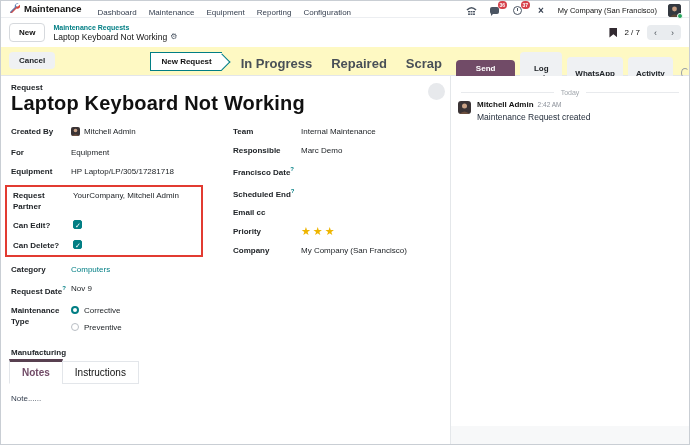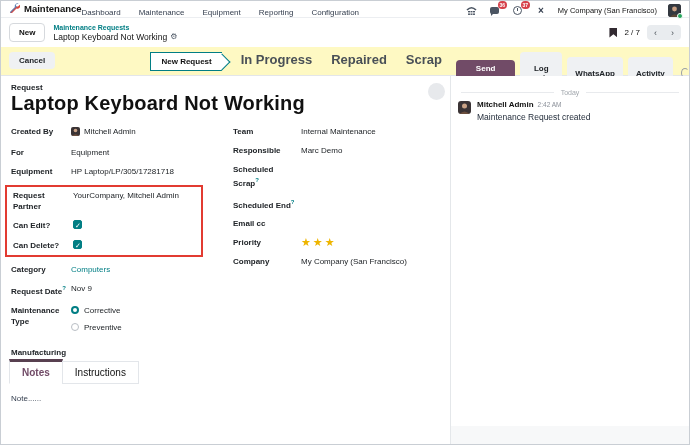--- a/index.html
+++ b/index.html
@@ -7,21 +7,21 @@
   .screen{
     position:relative; width:690px; height:445px; background:#fff;
     font-family:"Liberation Sans", sans-serif; color:#212529; overflow:hidden;
     border:1px solid #c9ced4;
   }
   
   .topnav{ height:17px; display:flex; align-items:flex-end; padding:0 8px;
     border-bottom:1px solid #eceef1; background:#fff; }
   .brand{ display:flex; align-items:center; gap:4px; }
   .brand-name{ font-size:9.5px; font-weight:bold; color:#111; }
-  .menu{ display:flex; gap:18px; }
+  .menu{ display:flex; gap:12px; margin-left:16px; }
   .menu-item{ font-size:8px; color:#374151; cursor:pointer; }
   .systray{ margin-left:auto; display:flex; align-items:center; gap:11px; }
   .tray-ic{ position:relative; width:12px; height:11px; display:flex; align-items:center; justify-content:center; }
   .badge{ position:absolute; top:-4px; right:-6px; min-width:9px; height:8px;
     background:#d6404a; color:#fff; font-size:5px; line-height:8px; text-align:center;
     border-radius:4px; padding:0 1px; font-weight:bold; }
   .bubble{ width:9px; height:7px; background:#4b5563; border-radius:2px; position:relative; }
   .bubble::after{ content:''; position:absolute; left:1px; bottom:-2px;
     border:2px solid transparent; border-top-color:#4b5563; border-left-color:#4b5563; }
   .clock{ width:9px; height:9px; border:1.4px solid #4b5563; border-radius:50%; position:relative; }
@@ -44,21 +44,21 @@
   .bookmark{ width:8px; height:10px; background:#322a31;
     clip-path:polygon(0 0,100% 0,100% 100%,50% 68%,0 100%); cursor:pointer; }
   .pager-count{ font-size:8px; color:#111; }
   .pager-btns{ display:flex; background:#e9ecef; border-radius:4px; overflow:hidden; }
   .pager-btn{ width:17px; height:15px; font-size:9px; color:#495057; display:flex;
     align-items:center; justify-content:center; cursor:pointer; background:transparent; border:none; }
   
   .action-row{ position:relative; height:29px; border-bottom:1px solid #e3e6ea; background:#fef9c3; }
   .btn-cancel{ position:absolute; left:8px; top:5px; font-size:8px; font-weight:bold; color:#212529;
     background:#eff1f3; border:none; border-radius:4px; padding:4px 10px; cursor:pointer; }
-  .statusbar{ position:absolute; right:247px; top:5px; display:flex; align-items:flex-start;margin-left:19px; }
+  .statusbar{ position:absolute; right:247px; top:5px; display:flex; align-items:flex-end;margin-left:19px; }
   .stage-active{ position:relative; border:1px solid #017e84; border-right:none; background:#fff;
     font-size:8px; font-weight:bold; color:#111; padding:4px 10px 4px 10px; cursor:pointer; }
   .stage-active::after{ content:''; position:absolute; right:-6px; top:50%; width:11px; height:11px;
     transform:translateY(-50%) rotate(45deg); border-top:1px solid #017e84; border-right:1px solid #017e84;
     background:#fff; }
   .stage{ font-size:13px; font-weight:bold; color:#495057; margin-left:19px; cursor:pointer; }
   .stage:first-of-type{ margin-left:14px; }
   .chat-actions{ position:absolute; left:455px; top:5px; display:flex; gap:5px; align-items:center; }
   .btn-send{ font-size:8px; font-weight:bold; color:#fff; background:#714b67; border:none;
     border-radius:4px; padding:4px 8px; cursor:pointer; }
@@ -289,21 +289,21 @@
       <div class="col col-right">
         <div class="frow">
           <div class="flabel">Team</div>
           <div class="fval">Internal Maintenance</div>
         </div>
         <div class="frow">
           <div class="flabel">Responsible</div>
           <div class="fval">Marc Demo</div>
         </div>
         <div class="frow">
-          <div class="flabel"><span>Scheduled Scrap</span><sup class="help">?</sup></div>
+          <div class="flabel"><span>Francisco Date</span><sup class="help">?</sup></div>
           <div class="fval"></div>
         </div>
         <div class="frow">
           <div class="flabel"><span>Scheduled End</span><sup class="help">?</sup></div>
           <div class="fval"></div>
         </div>
         <div class="frow">
           <div class="flabel">Email cc</div>
           <div class="fval"></div>
         </div>

